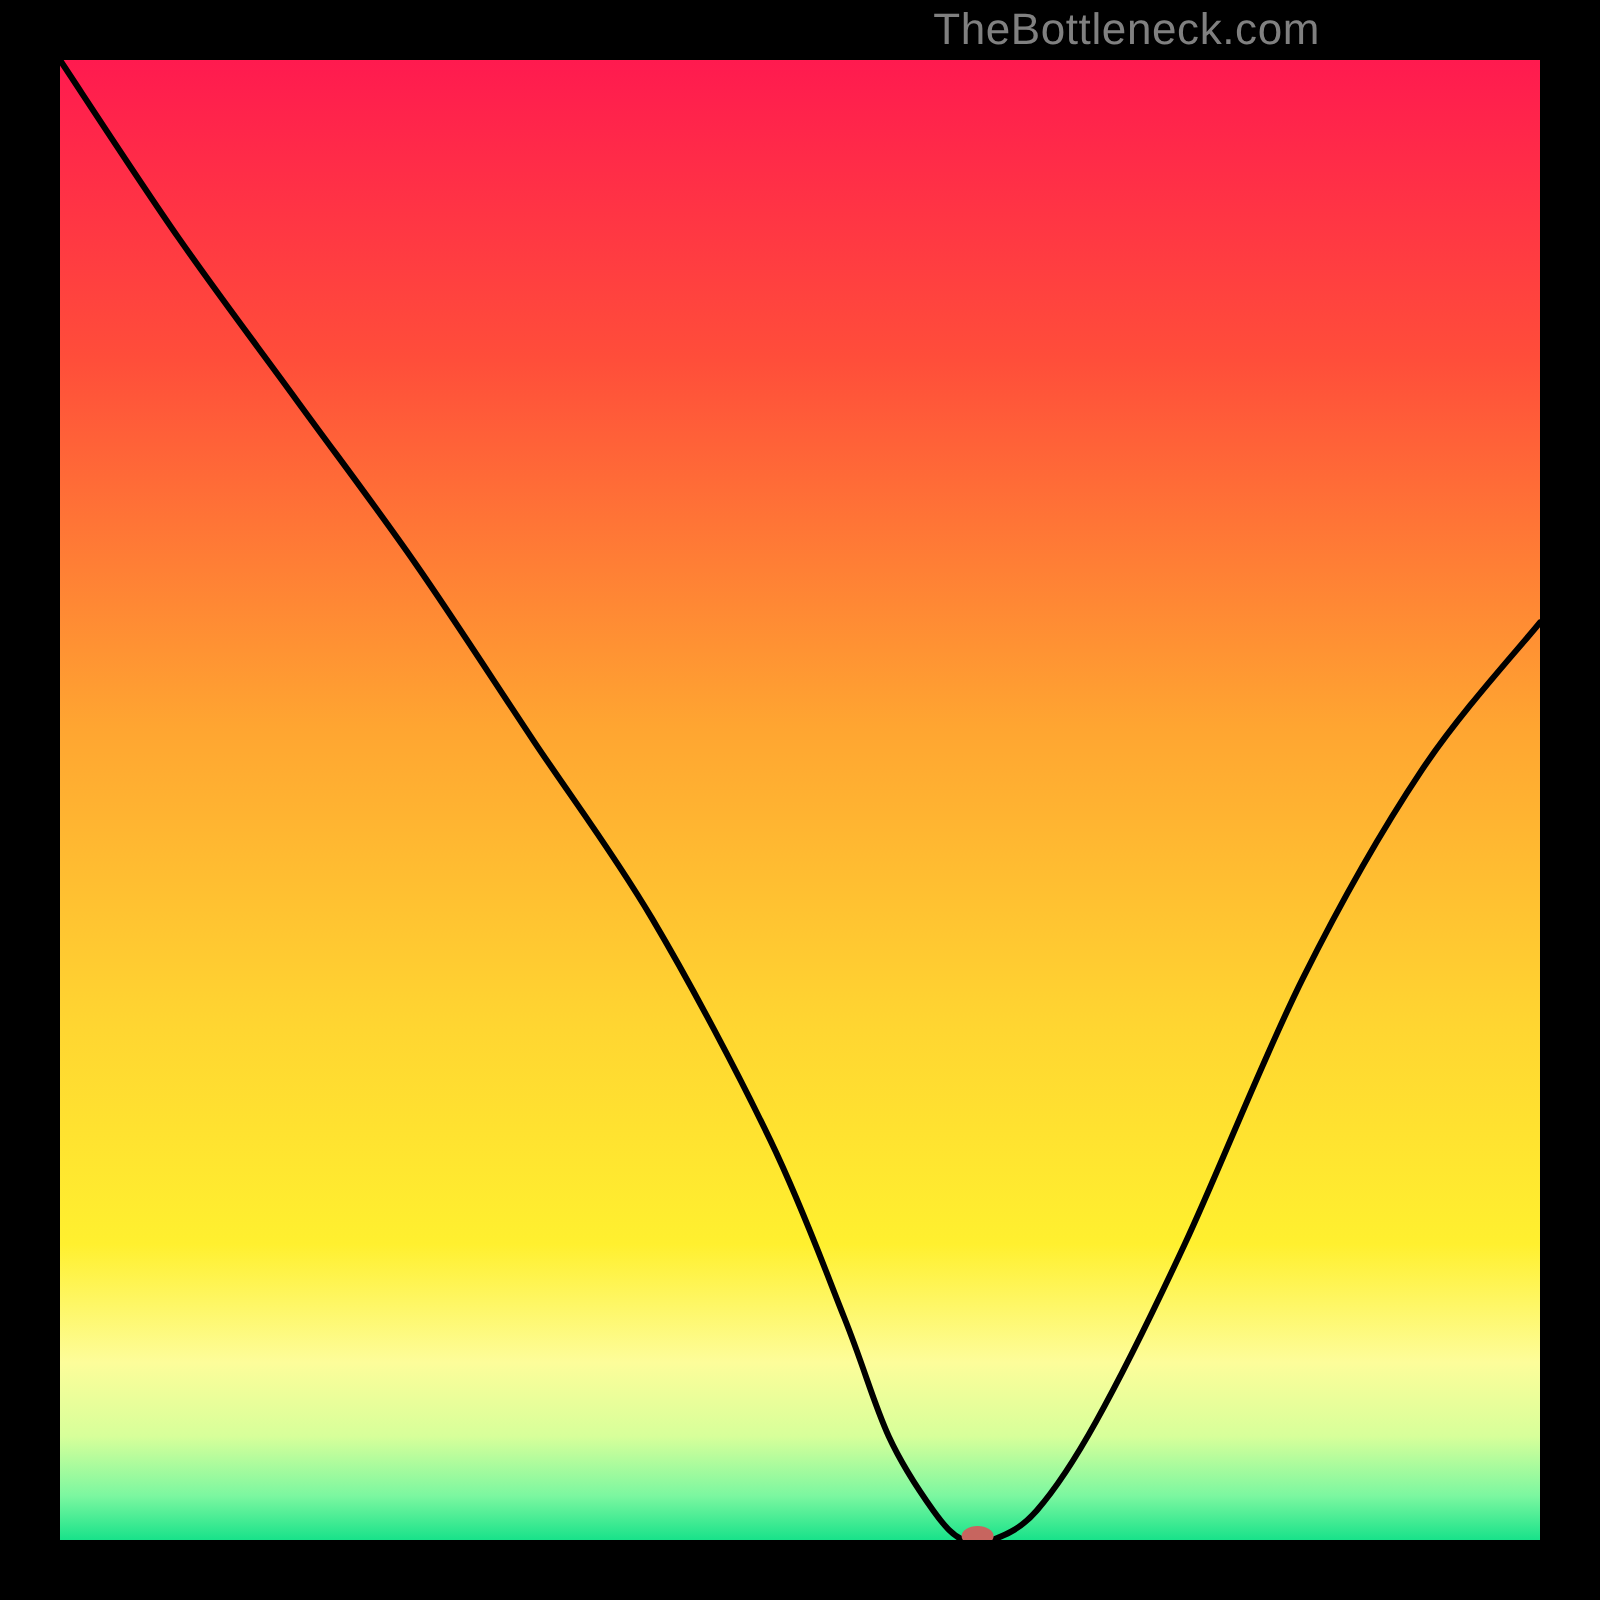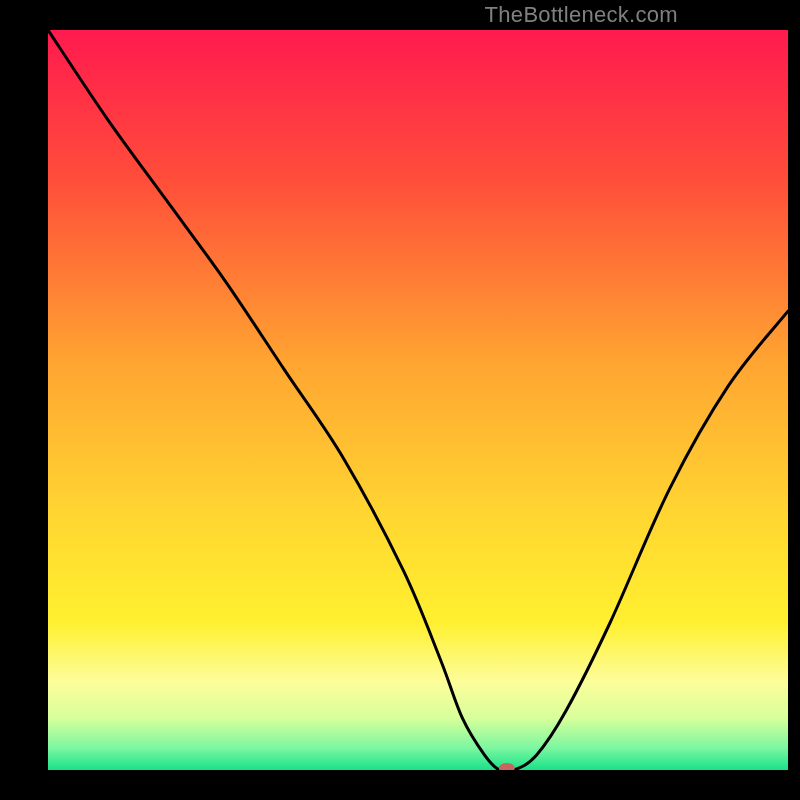--- a/index.html
+++ b/index.html
@@ -9,21 +9,20 @@
     height: 800px;
     overflow: hidden;
     background: #000;
     font-family: Arial, Helvetica, sans-serif;
   }
   .frame {
     position: relative;
     width: 668px;
     height: 800px;
     background: #000;
-    margin-left: 18px;
   }
   .watermark {
     position: absolute;
     top: 2px;
     right: 8px;
     color: #808080;
     font-size: 22px;
     font-weight: 500;
     letter-spacing: 0.3px;
     z-index: 10;

